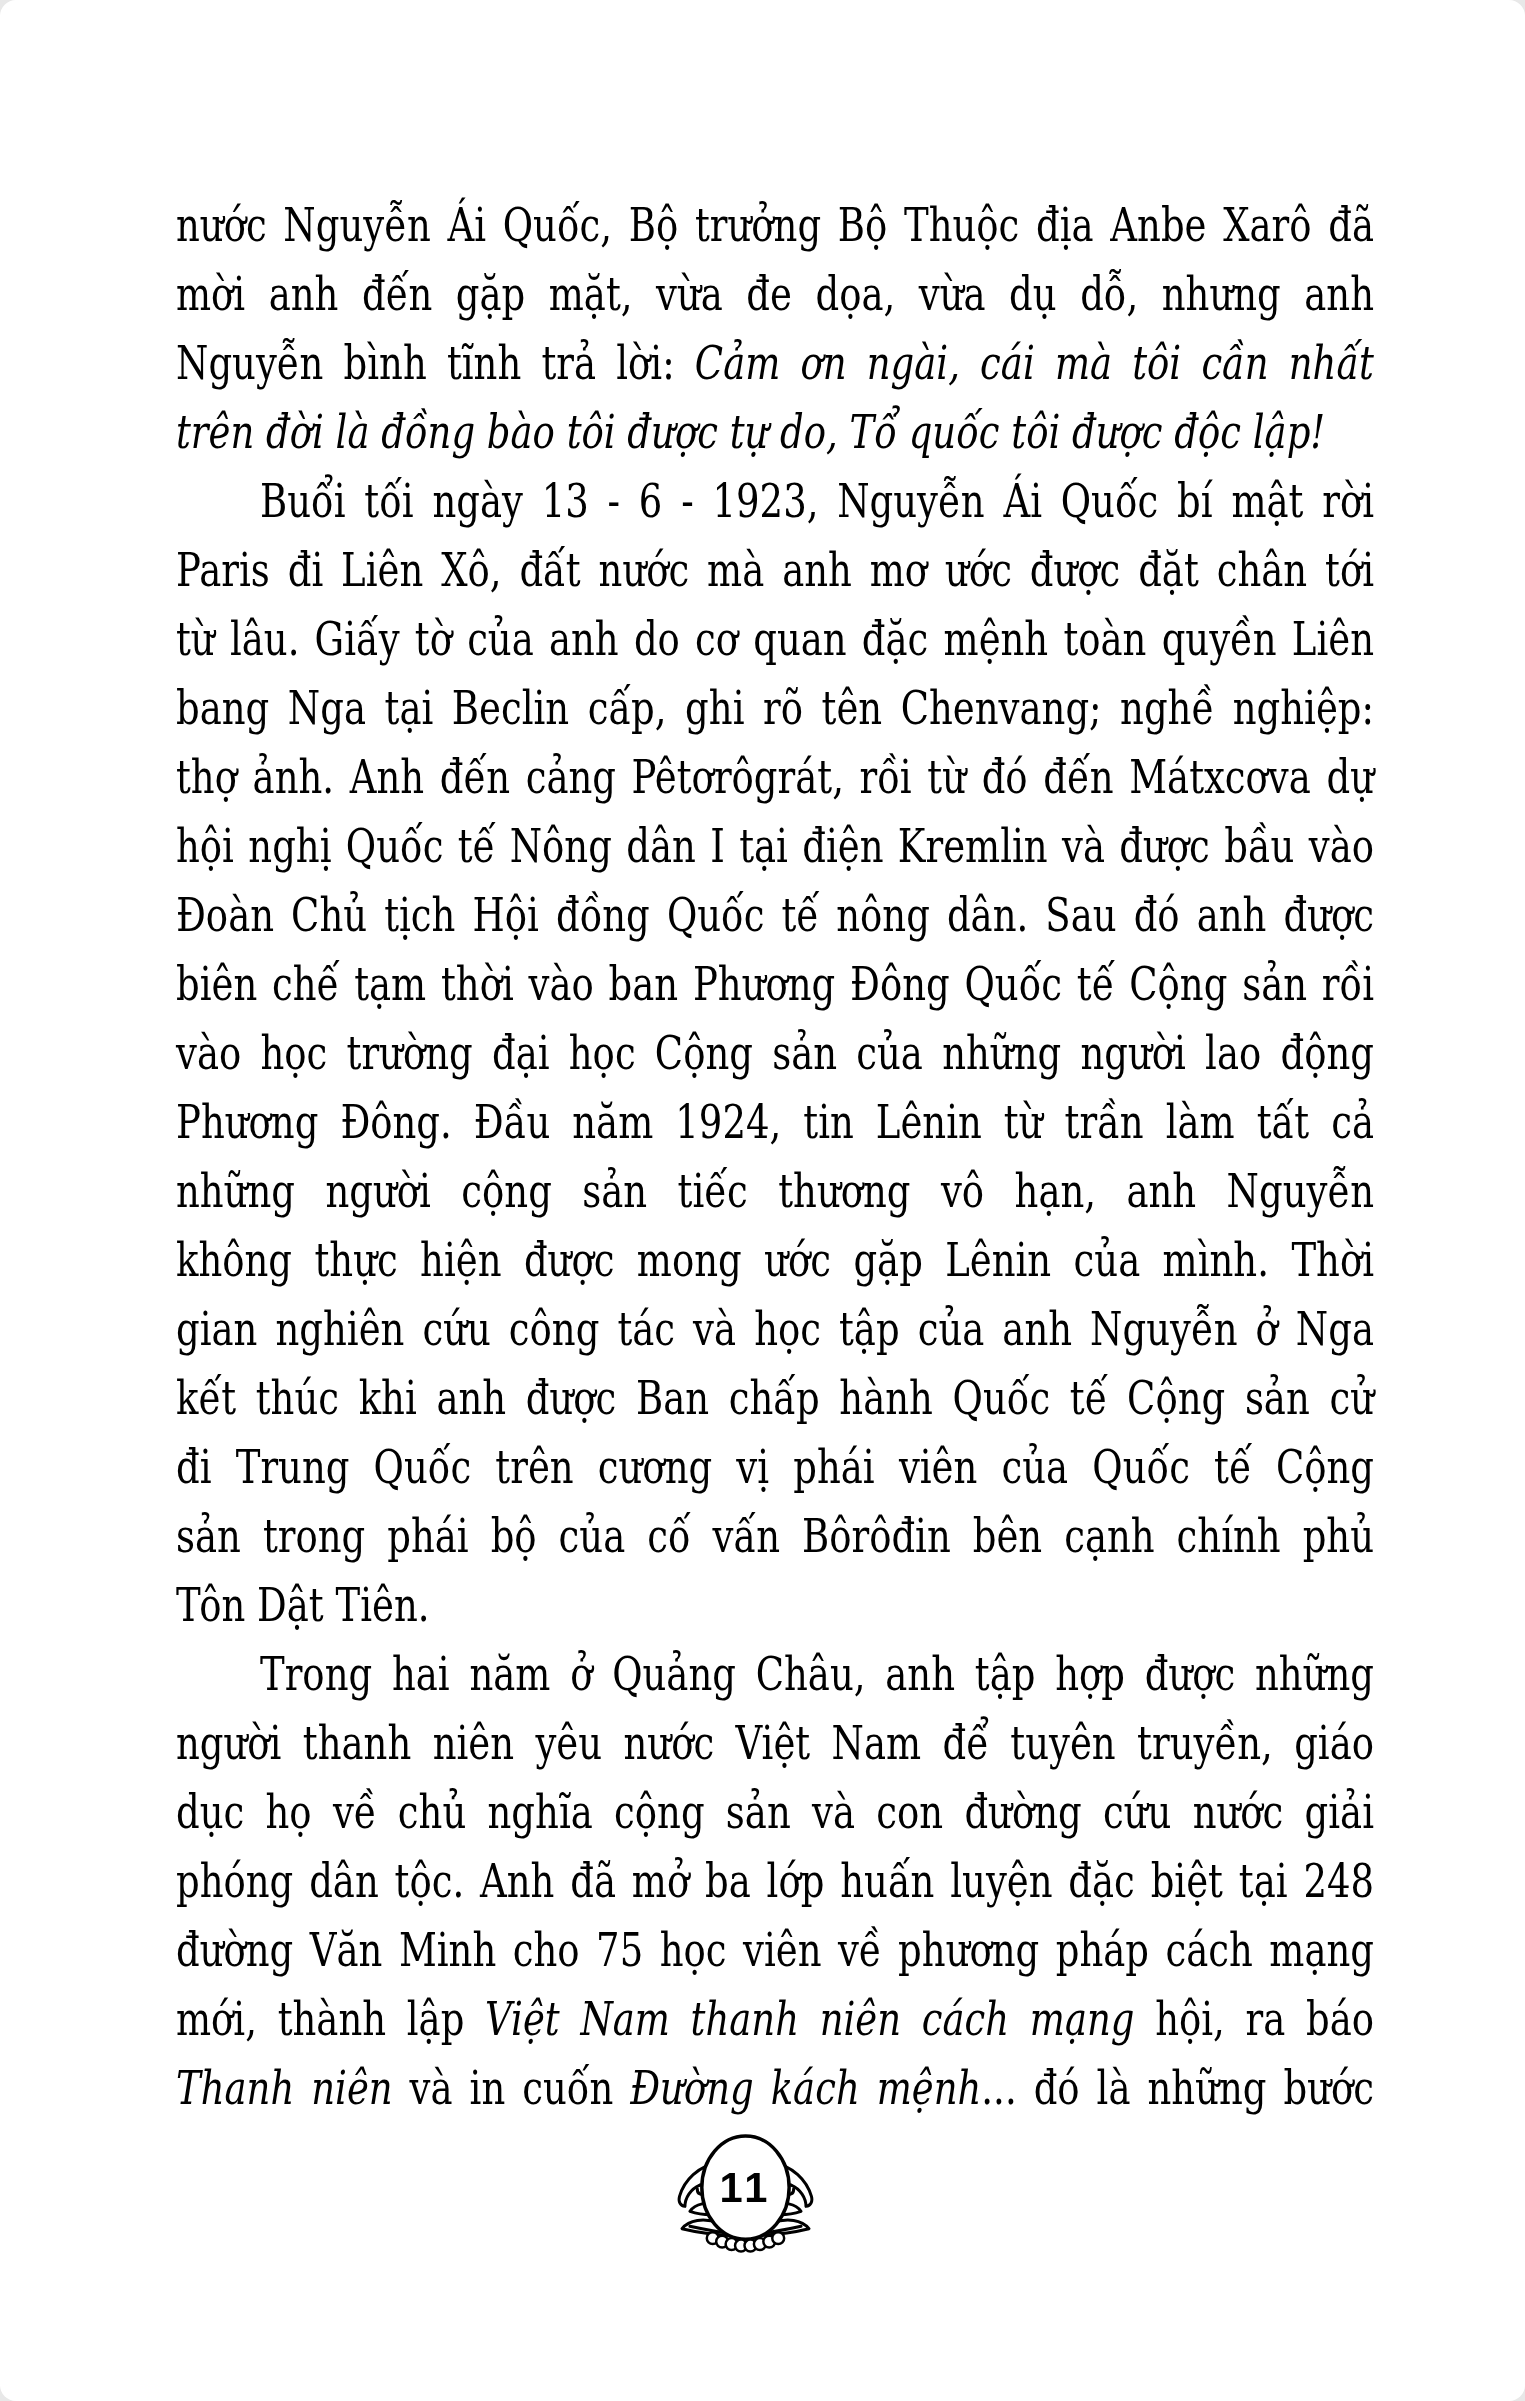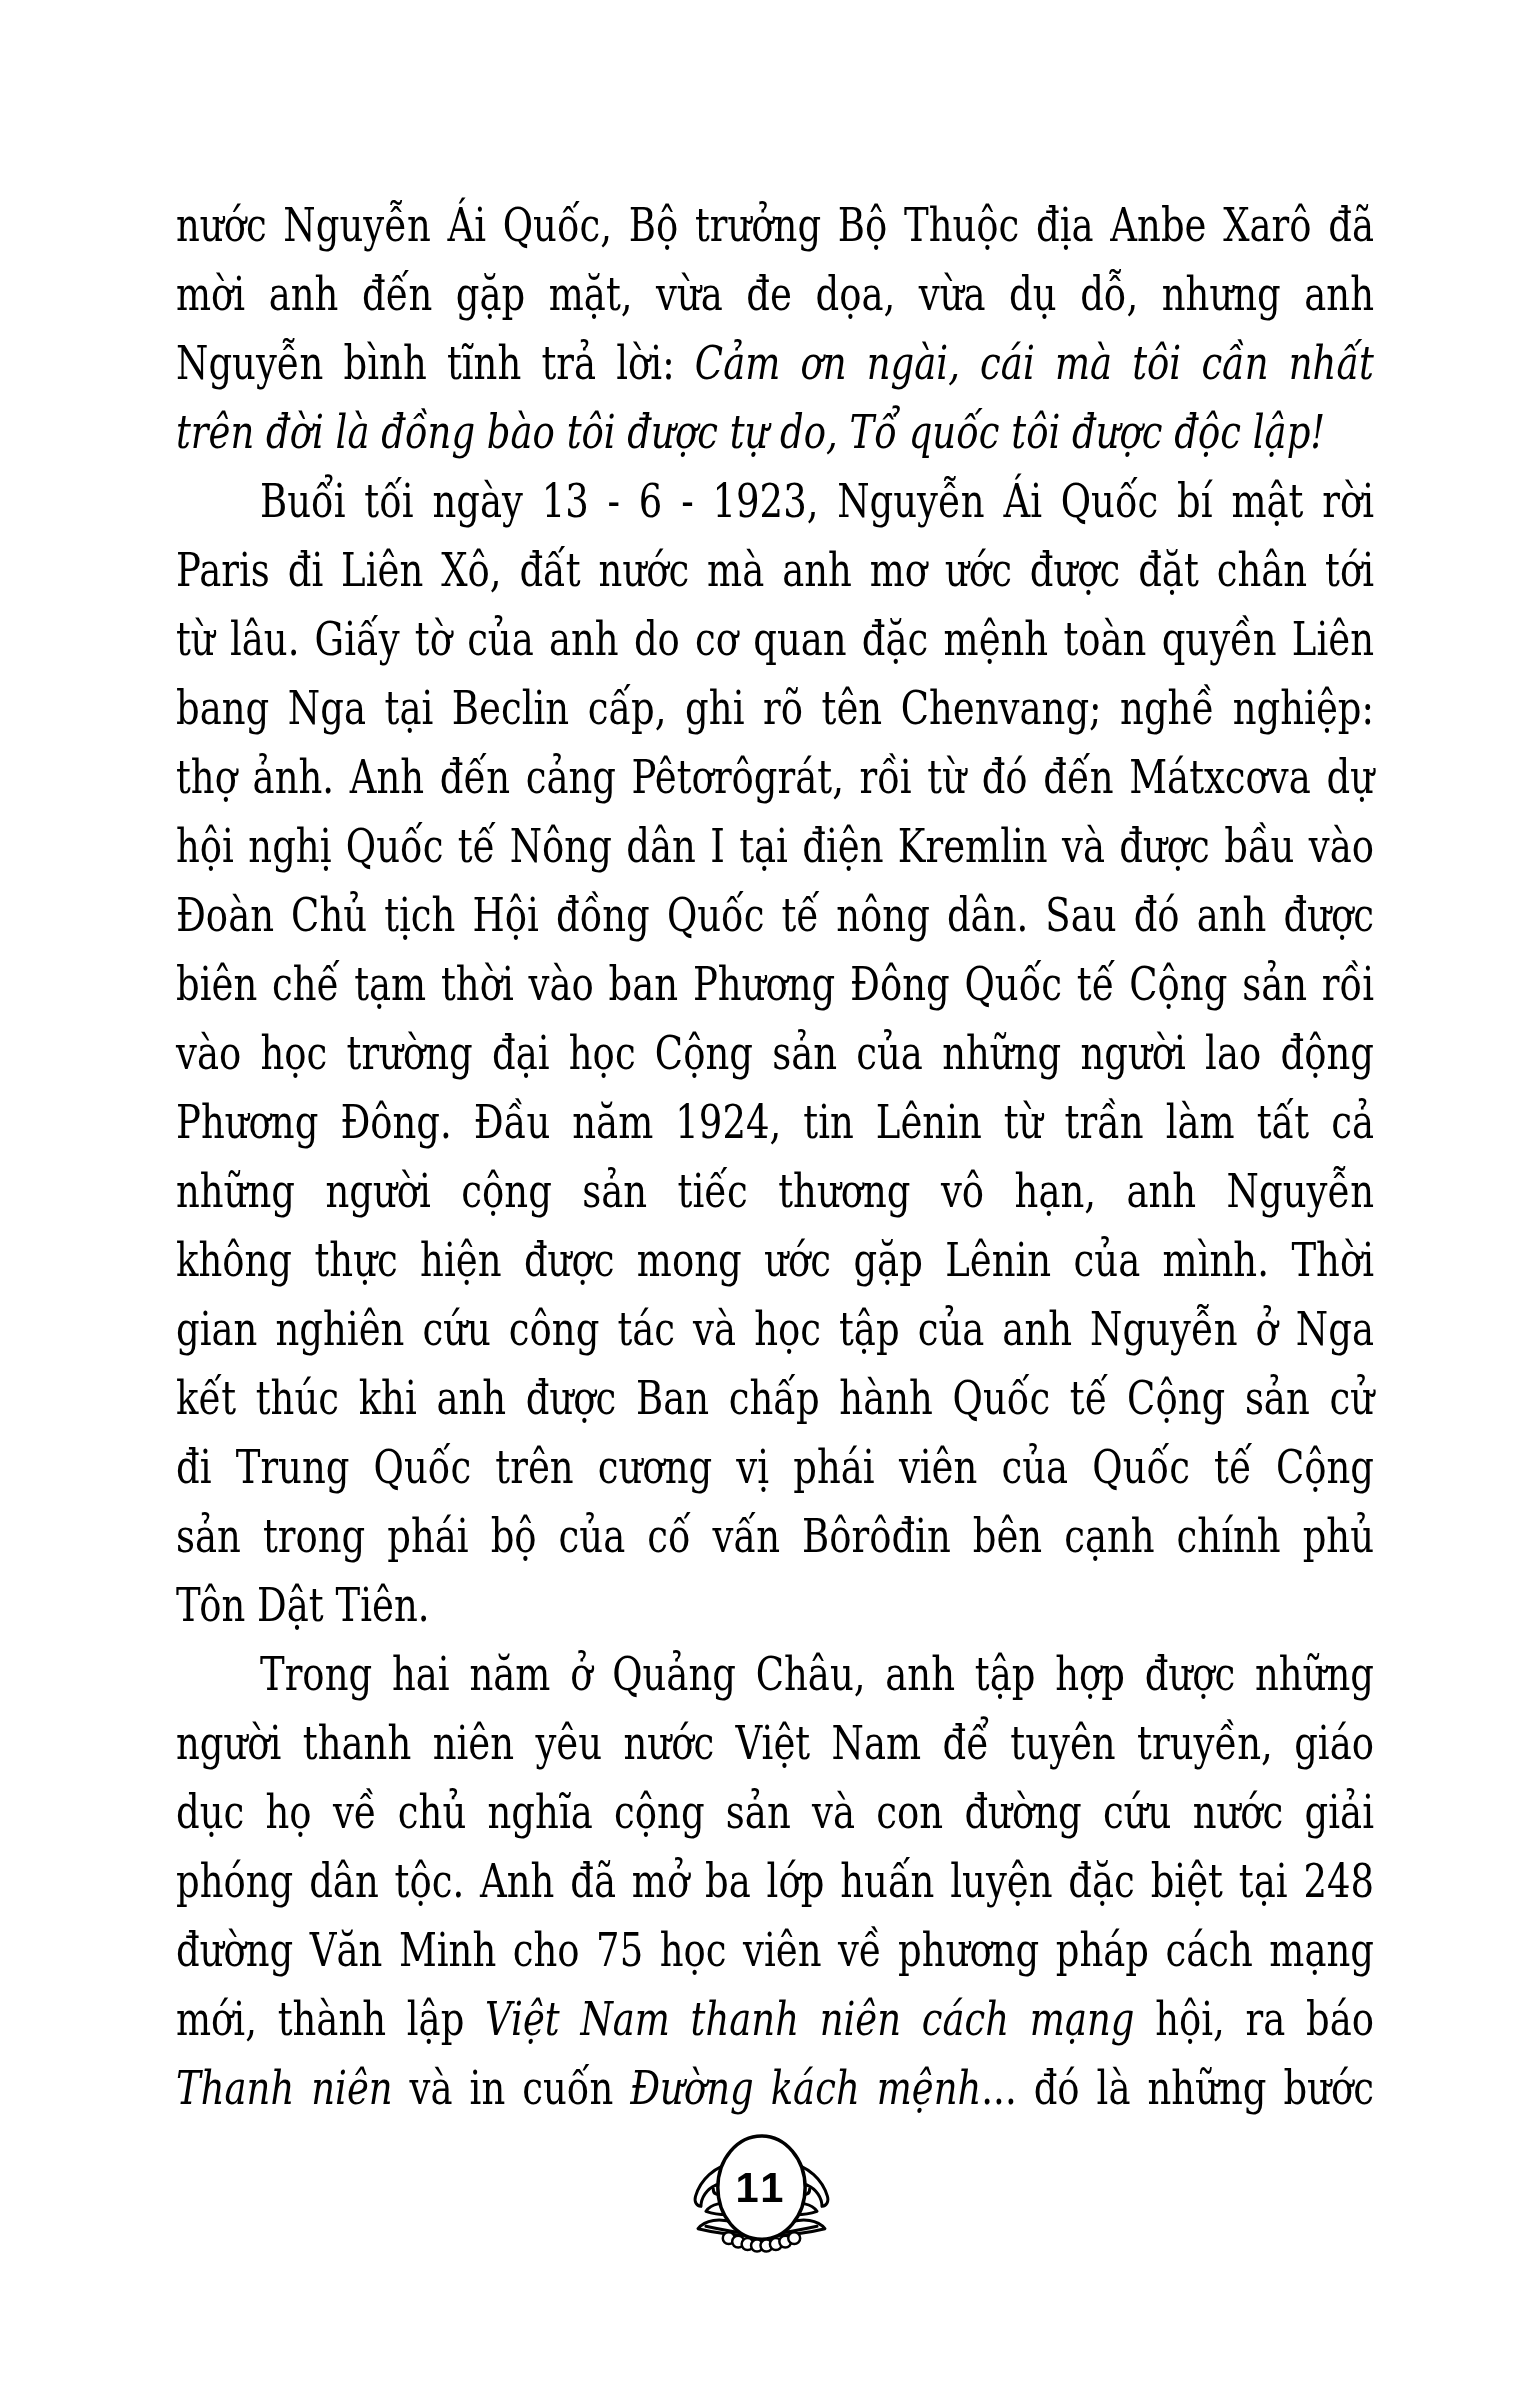--- a/index.html
+++ b/index.html
@@ -9,20 +9,21 @@
   }
   .page {
     position: relative;
     width: 1525px;
     height: 2401px;
     margin: 0 auto;
     background: #ffffff;
     color: #000000;
     font-family: "DejaVu Serif", "Liberation Serif", serif;
     overflow: hidden;
+    border-radius: 16px;
   }
   .text-block {
     position: absolute;
     left: 176px;
     top: 191px;
     width: 1198px;
   }
   .line {
     height: 69px;
     line-height: 69px;
@@ -41,21 +42,21 @@
     text-indent: 84px;
   }
   .seg-it {
     font-style: italic;
   }
   .seg-rm {
     font-style: normal;
   }
   .ornament {
     position: absolute;
-    left: 686px;
+    left: 670px;
     top: 2130px;
     width: 144px;
     height: 124px;
   }
   .ornament svg {
     display: block;
     width: 100%;
     height: 100%;
   }
   .pagenum-text {

